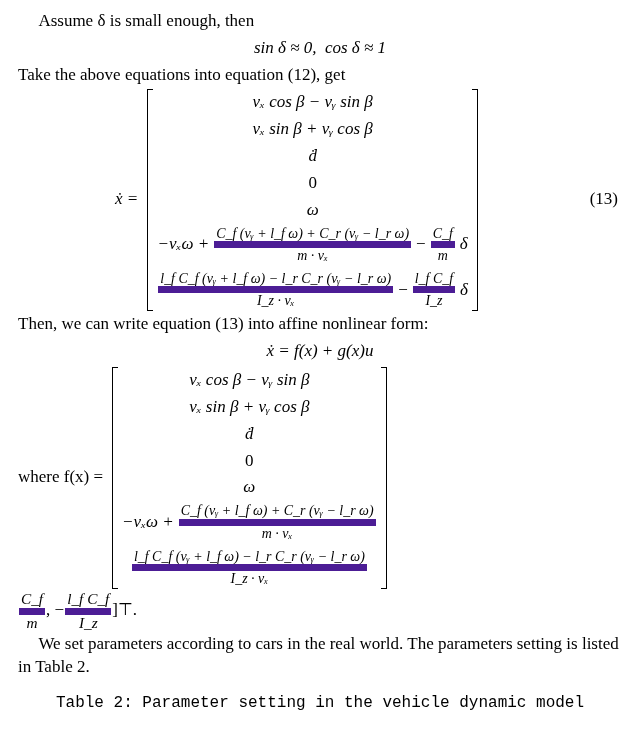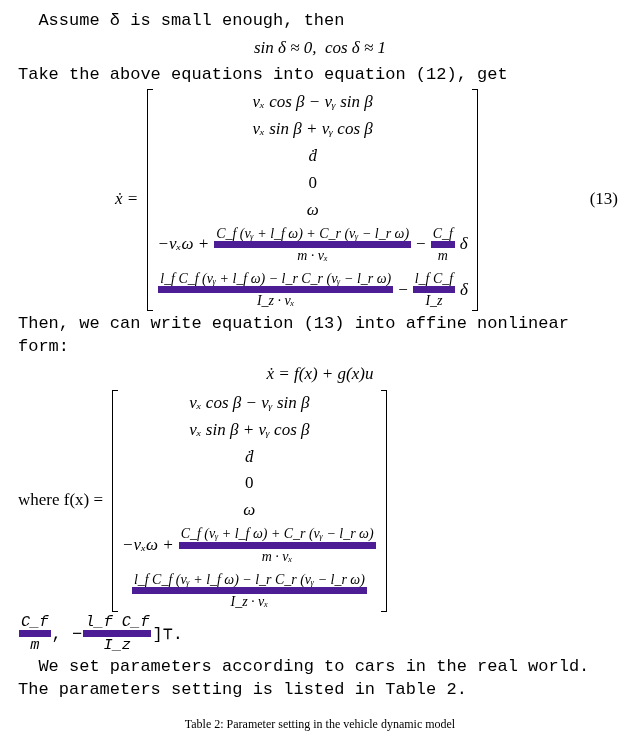--- a/index.html
+++ b/index.html
@@ -7,21 +7,20 @@
       font-size: 17px;
       line-height: 1.35;
       margin: 0;
       padding: 8px 18px;
       width: 604px;
       color: #000;
     }
     p {
       margin: 2px 0;
       text-indent: 1.2em;
-      font-family: Liberation Mono, monospace;
     }
     p.noindent {
       text-indent: 0;
     }
     .indent {
       text-indent: 1.2em;
     }
     .display {
       text-align: center;
       margin: 4px 0;
@@ -94,21 +93,22 @@
       border-bottom: 7px solid #4c1d95;
     }
     .frac .den {
       display: block;
       padding: 0 2px;
     }
     .it { font-style: italic; }
     .caption {
       text-align: center;
       margin-top: 14px;
-      font-size: 12px;
+      font-size: 16px;
+      font-family: Liberation Mono, monospace;
     }
     .eqline {
       display: inline-flex;
       align-items: center;
       gap: 6px;
     }
     .mrow {
       display: inline-flex;
       align-items: center;
       gap: 4px;

